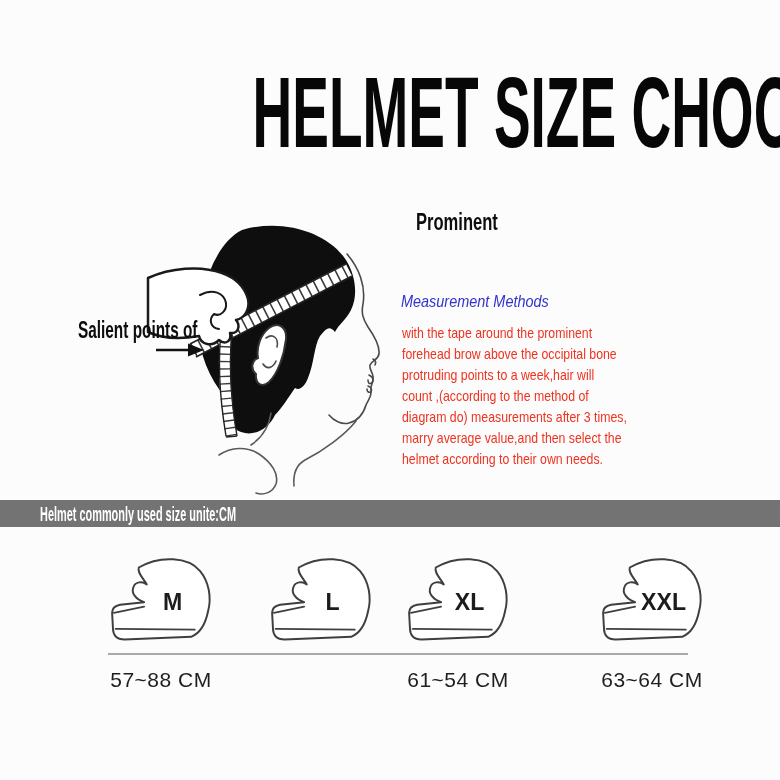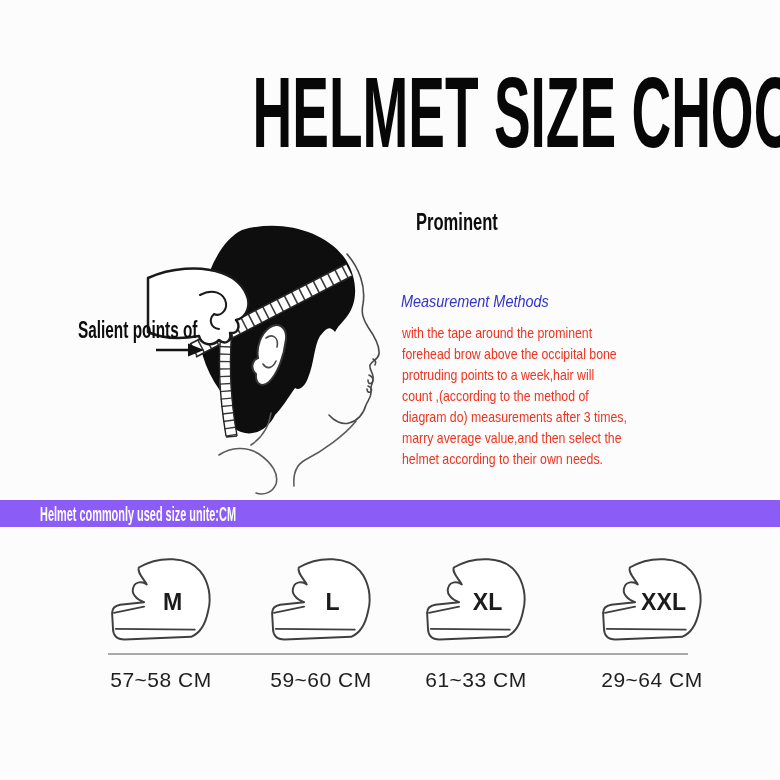--- a/index.html
+++ b/index.html
@@ -26,21 +26,21 @@
   .methods-heading{position:absolute;left:401px;top:290px;height:24px;line-height:24px;font-style:italic;}
   .methods-heading span{display:inline-block;font-size:17px;color:#3333cc;
         transform:scaleX(0.85);transform-origin:left center;white-space:nowrap;}
   .methods-body{position:absolute;left:402px;top:322px;width:300px;
         font-size:15px;line-height:21px;color:#ee3320;white-space:pre-line;
         transform:scaleX(0.82);transform-origin:left top;}
   
   .head-svg{position:absolute;left:130px;top:218px;width:280px;height:280px;}
   
   .size-bar{position:absolute;left:0;top:500px;width:780px;height:27px;
-        background:#8b5cf6;line-height:27px;}
+        background:#737373;line-height:27px;}
   .size-bar-text{display:inline-block;margin-left:40px;font-size:21px;font-weight:700;
         color:#ffffff;transform:scaleX(0.52);transform-origin:left center;white-space:nowrap;}
   
   .size-cell{position:absolute;top:553px;width:112px;text-align:center;}
   .helmet-svg{display:block;width:112px;height:93px;margin:0 auto;}
   .helmet-outline{fill:#ffffff;stroke:#3f3f3f;stroke-width:2.2;stroke-linejoin:round;stroke-linecap:round;}
   .helmet-detail{fill:none;stroke:#3f3f3f;stroke-width:2;stroke-linecap:round;}
   .helmet-code{font-family:"Liberation Sans",sans-serif;font-size:26px;font-weight:700;fill:#1c1c1c;}
   .size-range{margin-top:22px;font-size:21px;color:#1f1f1f;letter-spacing:0.5px;}
   .divider{position:absolute;left:108px;top:653px;width:580px;height:2px;background:#a9a9a9;}
@@ -155,39 +155,38 @@
         <path class="helmet-detail" d="M 10,67 L 44,60"></path>
       </g>
     </defs>
   </svg>
 
   <div class="size-cell" style="left:105px">
     <svg class="helmet-svg" viewBox="0 0 126 104">
       <use href="#helmet-shape"></use>
       <text class="helmet-code" x="76" y="64" text-anchor="middle">M</text>
     </svg>
-    <div class="size-range">57~58 CM</div>
+    <div class="size-range">57~88 CM</div>
   </div>
   <div class="size-cell" style="left:265px">
     <svg class="helmet-svg" viewBox="0 0 126 104">
       <use href="#helmet-shape"></use>
       <text class="helmet-code" x="76" y="64" text-anchor="middle">L</text>
     </svg>
-    <div class="size-range">59~60 CM</div>
   </div>
-  <div class="size-cell" style="left:420px">
+  <div class="size-cell" style="left:402px">
     <svg class="helmet-svg" viewBox="0 0 126 104">
       <use href="#helmet-shape"></use>
       <text class="helmet-code" x="76" y="64" text-anchor="middle">XL</text>
     </svg>
-    <div class="size-range">61~33 CM</div>
+    <div class="size-range">61~54 CM</div>
   </div>
   <div class="size-cell" style="left:596px">
     <svg class="helmet-svg" viewBox="0 0 126 104">
       <use href="#helmet-shape"></use>
       <text class="helmet-code" x="76" y="64" text-anchor="middle">XXL</text>
     </svg>
-    <div class="size-range">29~64 CM</div>
+    <div class="size-range">63~64 CM</div>
   </div>
 
   <div class="divider"></div>
 
 </div>
 
 </body></html>

